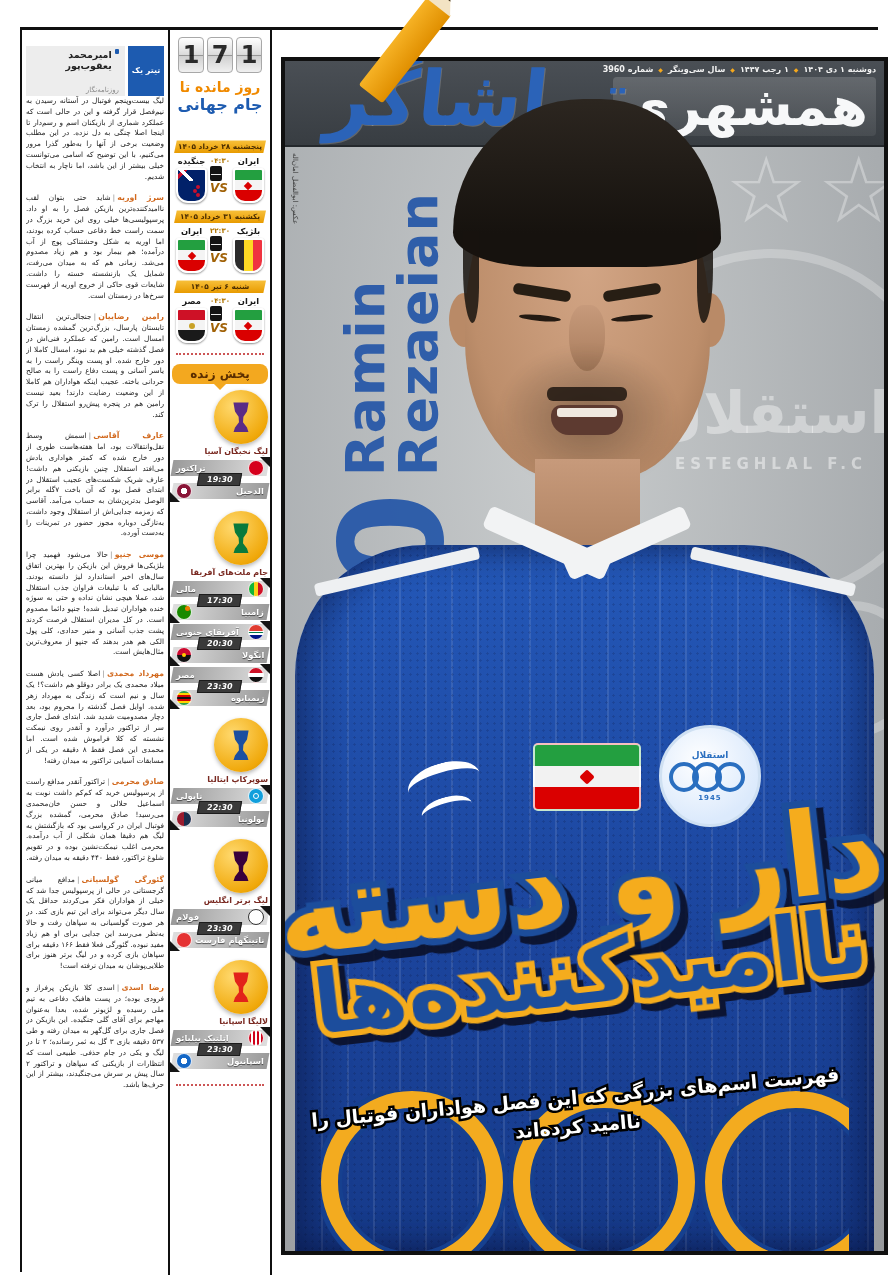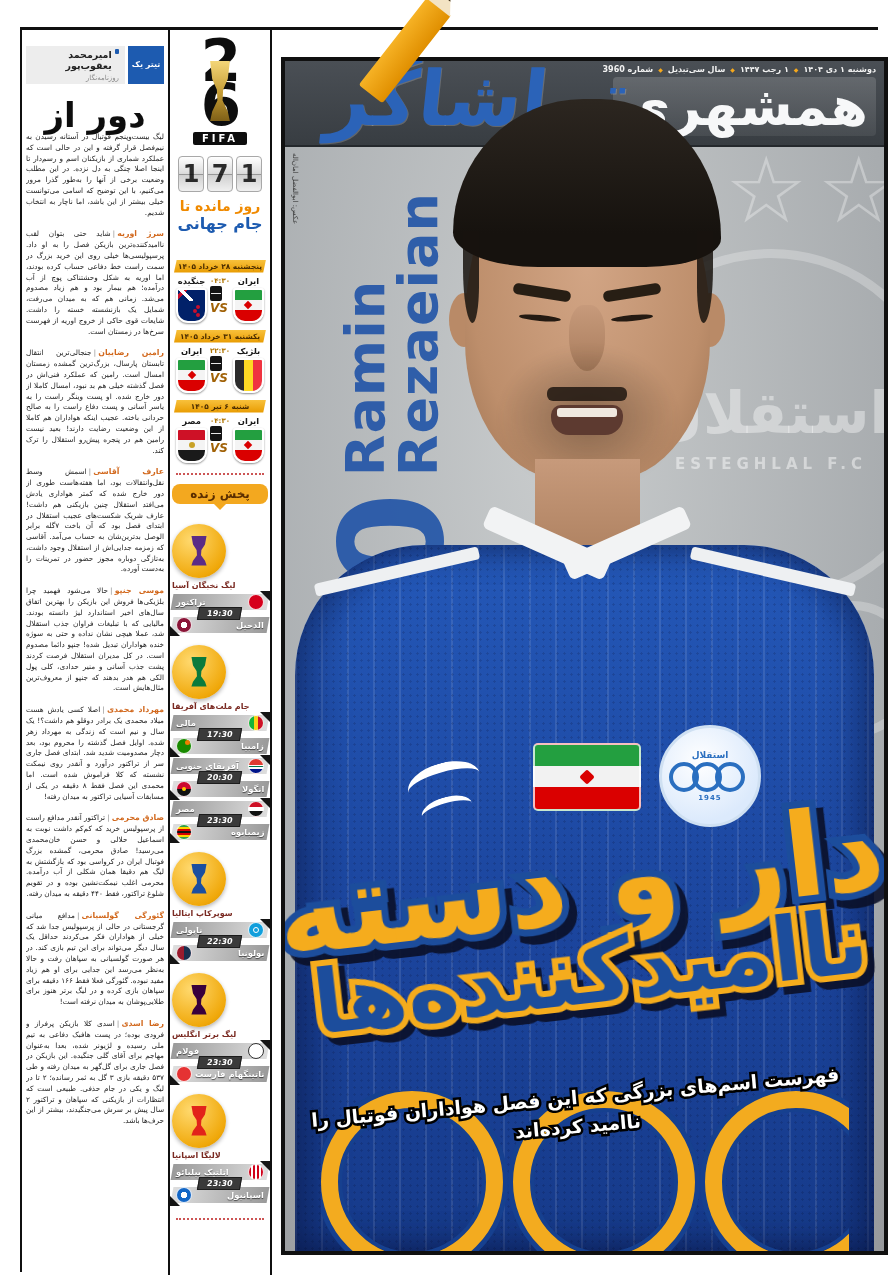--- a/index.html
+++ b/index.html
@@ -10,21 +10,21 @@
   .rule-left{position:absolute;left:20px;top:27px;width:2px;height:1245px;background:#101010}
 
   
   .leftcol{position:absolute;left:26px;top:46px;width:138px;height:1228px;direction:rtl;overflow:hidden}
   .authorrow{display:flex;gap:3px;align-items:stretch}
   .kicker{width:36px;min-width:36px;background:#1d5bb0;color:#fff;font-size:8px;font-weight:bold;
           display:flex;align-items:center;justify-content:center;text-align:center;line-height:1.25}
   .authorbox{flex:1;background:#ededed;padding:3px 6px 2px}
   .author{font-size:9.5px;font-weight:bold;color:#222;display:flex;gap:3px}
   .adot{width:5px;height:5px;background:#1d5bb0;border-radius:1px;display:inline-block}
-  .role{font-size:7px;color:#8a8a8a;margin-top:3px}
+  .role{font-size:7px;color:#8a8a8a;margin-top:15px}
   .hl-black{font-size:34px;font-weight:900;color:#0d0d0d;text-align:center;margin-top:14px;line-height:1}
   .hl-blue{font-size:49px;font-weight:900;color:#1d5bb0;text-align:center;line-height:.95;margin:2px 0 16px}
   .intro,.sec{font-size:7.3px;line-height:1.48;text-align:justify;color:#1c1c1c;margin:0 0 10px}
   .secname{color:#d2691e;font-weight:bold;font-size:7.8px}
   .secdiv{color:#aaa;font-weight:bold;margin:0 2px}
 
   
   .midcol{position:absolute;left:168px;top:27px;width:100px;height:1248px;
           border-left:2px solid #101010;border-right:2px solid #101010;
           display:flex;flex-direction:column;align-items:center;direction:rtl;overflow:hidden}
@@ -51,24 +51,24 @@
   .fx-name{font-size:8.4px;font-weight:bold;color:#1a1a1a;white-space:nowrap}
   .flag{width:27px;height:31px;border:2px solid #fff;border-radius:3px 3px 12px 12px;
         box-shadow:0 1px 2px rgba(0,0,0,.45);background:#888}
   .fx-mid{display:flex;flex-direction:column;gap:1px;padding-top:1px}
   .fx-time{font-size:7px;font-weight:bold;color:#b07400}
   .fx-clock{width:12px;height:15px;background:#141414;border-radius:2px;position:relative}
   .fx-clock::after{content:"";position:absolute;left:1px;right:1px;top:50%;height:1px;background:#e8e8e8}
   .fx-vs{font-size:12px;font-weight:900;font-style:italic;color:#a16207;line-height:1}
   .dotsep{width:88px;border-top:2px dotted #cc5555;margin:3px 0 9px}
   .ribbon{background:#f3a81f;color:#5a2d00;font-size:12px;font-weight:900;padding:3px 18px;
-          border-radius:8px;position:relative;margin:0 0 20px}
+          border-radius:8px;position:relative;margin:0 0 6px}
   .ribbon::after{content:"";position:absolute;left:50%;bottom:-6px;transform:translateX(-50%);
                  border:6px solid transparent;border-top-color:#f3a81f;border-bottom:none}
-  .comp{display:flex;flex-direction:column;align-items:flex-end;margin-bottom:8px}
+  .comp{display:flex;flex-direction:column;align-items:flex-start;margin-bottom:8px}
   .complogo{width:54px;height:54px;border-radius:50%;
             background:radial-gradient(circle at 35% 30%,#ffd96e,#f0a80a 72%,#cf8a00);
             box-shadow:0 2px 4px rgba(0,0,0,.3);display:flex;align-items:center;justify-content:center}
   .trophy{width:20px;height:30px;background:#333;
           clip-path:polygon(12% 0,88% 0,80% 30%,62% 48%,60% 66%,80% 84%,88% 100%,12% 100%,20% 84%,40% 66%,38% 48%,20% 30%)}
   [data-comp="acl"] .trophy{background:#5b2c86}
   [data-comp="afcon"] .trophy{background:#0a7a3c}
   [data-comp="supercoppa"] .trophy{background:#1b4fa0}
   [data-comp="epl"] .trophy{background:#38003c}
   [data-comp="laliga"] .trophy{background:#e2231a}
@@ -230,40 +230,33 @@
   <div class="authorrow">
     <div class="kicker">تیتر یک</div>
     <div class="authorbox">
       <div class="author">
           <span class="adot"></span>
           <span>امیرمحمد یعقوب‌پور</span>
         </div>
       <div class="role">روزنامه‌نگار</div>
     </div>
   </div>
-  <div class="hl-black">دور از</div>
   <p class="intro">لیگ بیست‌وپنجم فوتبال در آستانه رسیدن به نیم‌فصل قرار گرفته و این در حالی است که عملکرد شماری از بازیکنان اسم و رسم‌دار تا اینجا اصلا چنگی به دل نزده. در این مطلب وضعیت برخی از آنها را به‌طور گذرا مرور می‌کنیم، با این توضیح که اسامی می‌توانست خیلی بیشتر از این باشد، اما ناچار به انتخاب شدیم.</p>
 
   <p class="sec"><span class="secname">سرژ اوریه</span><span class="secdiv">|</span><span>شاید حتی بتوان لقب ناامیدکننده‌ترین بازیکن فصل را به او داد. پرسپولیسی‌ها خیلی روی این خرید بزرگ در سمت راست خط دفاعی حساب کرده بودند، اما اوریه به شکل وحشتناکی پوچ از آب درآمده؛ هم بیمار بود و هم زیاد مصدوم می‌شد. زمانی هم که به میدان می‌رفت، شمایل یک بازنشسته خسته را داشت. شایعات قوی حاکی از خروج اوریه از فهرست سرخ‌ها در زمستان است.</span></p>
   <p class="sec"><span class="secname">رامین رضاییان</span><span class="secdiv">|</span><span>جنجالی‌ترین انتقال تابستان پارسال، بزرگ‌ترین گمشده زمستان امسال است. رامین که عملکرد فنی‌اش در فصل گذشته خیلی هم بد نبود، امسال کاملا از دور خارج شده. او پست وینگر راست را به یاسر آسانی و پست دفاع راست را به صالح حردانی باخته. عجیب اینکه هواداران هم کاملا از این وضعیت رضایت دارند! بعید نیست رامین هم در پنجره پیش‌رو استقلال را ترک کند.</span></p>
   <p class="sec"><span class="secname">عارف آقاسی</span><span class="secdiv">|</span><span>اسمش وسط نقل‌وانتقالات بود، اما هفته‌هاست طوری از دور خارج شده که کمتر هواداری یادش می‌افتد استقلال چنین بازیکنی هم داشت! عارف شریک شکست‌های عجیب استقلال در ابتدای فصل بود که آن باخت ۷گله برابر الوصل بدترین‌شان به حساب می‌آمد. آقاسی که زمزمه جدایی‌اش از استقلال وجود داشت، به‌تازگی دوباره مجوز حضور در تمرینات را به‌دست آورده.</span></p>
   <p class="sec"><span class="secname">موسی جنپو</span><span class="secdiv">|</span><span>حالا می‌شود فهمید چرا بلژیکی‌ها فروش این بازیکن را بهترین اتفاق سال‌های اخیر استاندارد لیژ دانسته بودند. مالیایی که با تبلیغات فراوان جذب استقلال شد، عملا هیچی نشان نداده و حتی به سوژه خنده هواداران تبدیل شده! جنپو دائما مصدوم است. در کل مدیران استقلال فرصت کردند پشت جذب آسانی و منیر حدادی، کلی پول الکی هم هدر بدهند که جنپو از معروف‌ترین مثال‌هایش است.</span></p>
   <p class="sec"><span class="secname">مهرداد محمدی</span><span class="secdiv">|</span><span>اصلا کسی یادش هست میلاد محمدی یک برادر دوقلو هم داشت؟! یک سال و نیم است که زندگی به مهرداد زهر شده. اوایل فصل گذشته را محروم بود، بعد دچار مصدومیت شدید شد. ابتدای فصل جاری سر از تراکتور درآورد و آنقدر روی نیمکت نشسته که کلا فراموش شده است. اما محمدی این فصل فقط ۸ دقیقه در یکی از مسابقات آسیایی تراکتور به میدان رفته!</span></p>
   <p class="sec"><span class="secname">صادق محرمی</span><span class="secdiv">|</span><span>تراکتور آنقدر مدافع راست از پرسپولیس خرید که کم‌کم داشت نوبت به اسماعیل حلالی و حسن خان‌محمدی می‌رسید! صادق محرمی، گمشده بزرگ فوتبال ایران در کرواسی بود که بازگشتش به لیگ هم دقیقا همان شکلی از آب درآمده. محرمی اغلب نیمکت‌نشین بوده و در تقویم شلوغ تراکتور، فقط ۴۴۰ دقیقه به میدان رفته.</span></p>
   <p class="sec"><span class="secname">گئورگی گولسیانی</span><span class="secdiv">|</span><span>مدافع میانی گرجستانی در حالی از پرسپولیس جدا شد که خیلی از هواداران فکر می‌کردند حداقل یک سال دیگر می‌تواند برای این تیم بازی کند. در هر صورت گولسیانی به سپاهان رفت و حالا به‌نظر می‌رسد این جدایی برای او هم زیاد مفید نبوده. گئورگی فعلا فقط ۱۶۶ دقیقه برای سپاهان بازی کرده و در لیگ برتر هنوز برای طلایی‌پوشان به میدان نرفته است!</span></p>
   <p class="sec"><span class="secname">رضا اسدی</span><span class="secdiv">|</span><span>اسدی کلا بازیکن پرفراز و فرودی بوده؛ در پست هافبک دفاعی به تیم ملی رسیده و لژیونر شده، بعدا به‌عنوان مهاجم برای آقای گلی جنگیده. این بازیکن در فصل جاری برای گل‌گهر به میدان رفته و طی ۵۳۷ دقیقه بازی ۳ گل به ثمر رسانده؛ ۲ تا در لیگ و یکی در جام حذفی. طبیعی است که انتظارات از بازیکنی که سپاهان و تراکتور ۲ سال پیش بر سرش می‌جنگیدند، بیشتر از این حرف‌ها باشد.</span></p>
 </div>
 
 <div class="midcol">
-  <div class="fifa26">
-    <span class="f2">2</span>
-    <span class="f6">6</span>
-    <div class="wc-trophy"></div>
-    <div class="fifa-label">FIFA</div>
-  </div>
   <div class="counter">
     <div class="digit">1</div>
     <div class="digit">7</div>
     <div class="digit">1</div>
   </div>
   <div class="cd1">روز مانده تا</div>
   <div class="cd2">جام جهانی</div>
 
   <div class="fixture">
     <div class="fx-date">پنجشنبه ۲۸ خرداد ۱۴۰۵</div>
@@ -460,21 +453,21 @@
       <span class="vt">Rezaeian</span>
     </span>
   </div>
 
   <div class="band">
     <div class="dateline">
       <span>دوشنبه ۱ دی ۱۴۰۴</span>
         <span class="dsep"></span>
       <span>۱ رجب ۱۴۴۷</span>
         <span class="dsep"></span>
-      <span>سال سی‌تبدیل</span>
+      <span>سال سی‌وینگر</span>
         <span class="dsep"></span>
       <span>شماره 3960</span>
     </div>
     <div class="mast-fa">همشهری</div>
     <div class="mast-blue">تماشاگر</div>
   </div>
   <div class="pcred">عکس: ابوالفضل امان‌اله</div>
 
   <div class="player">
     <div class="p-ear l"></div>

